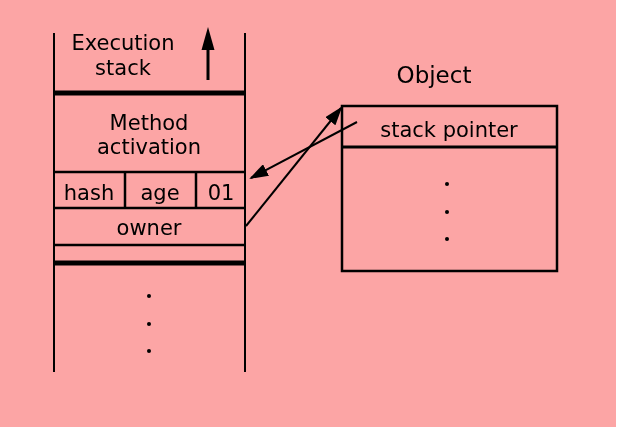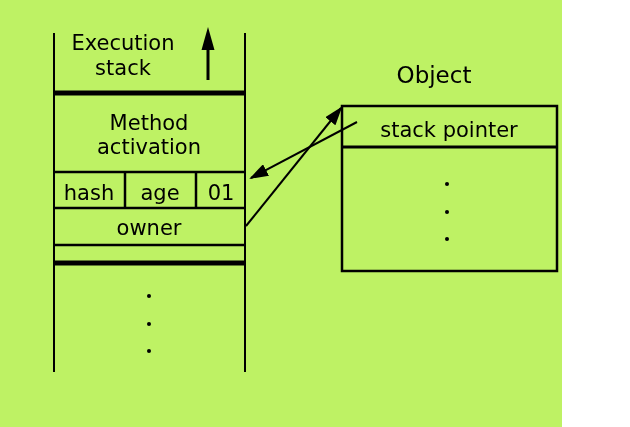--- a/index.html
+++ b/index.html
@@ -2,23 +2,23 @@
 <html><head>
 <meta charset="utf-8">
 <style>
   html, body {
     margin: 0;
     padding: 0;
     background: #ffffff;
   }
   .canvas {
     position: relative;
-    width: 562px;
+    width: 616px;
     height: 427px;
-    background: #bef264;
+    background: #fca5a5;
     overflow: hidden;
     font-family: "DejaVu Sans", "Liberation Sans", sans-serif;
   }
   svg text {
     font-family: "DejaVu Sans", "Liberation Sans", sans-serif;
     fill: #000000;
   }
   .t-body  { font-size: 21px; }
   .t-title { font-size: 23px; }
 </style>

